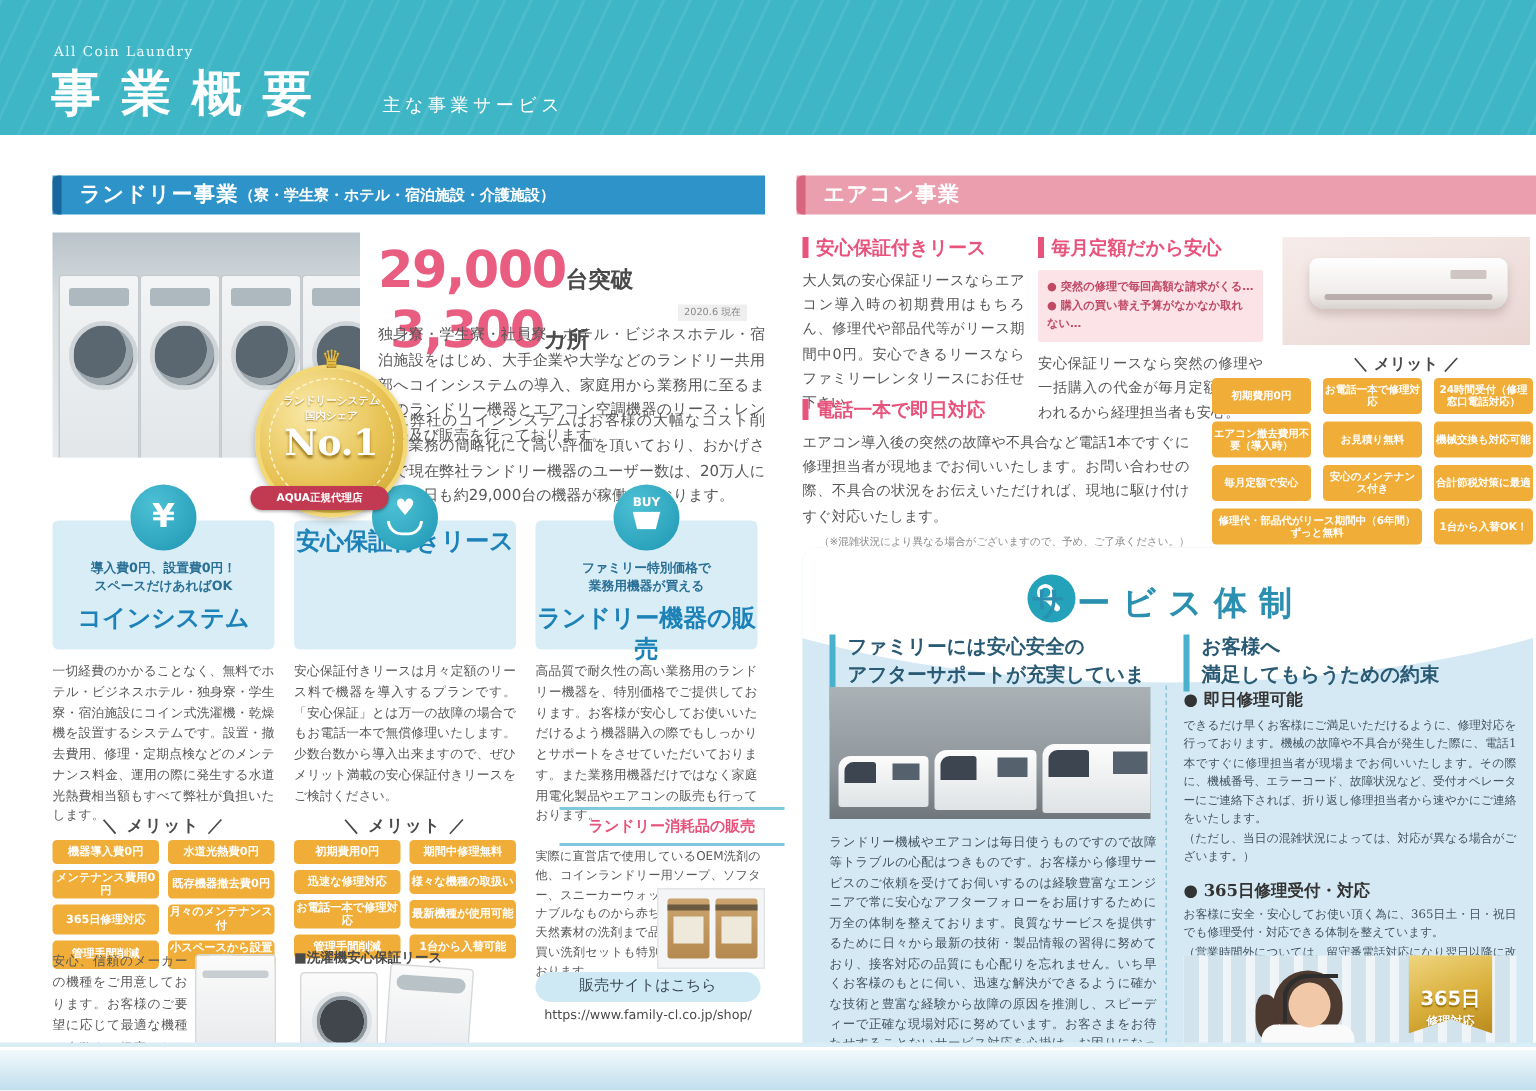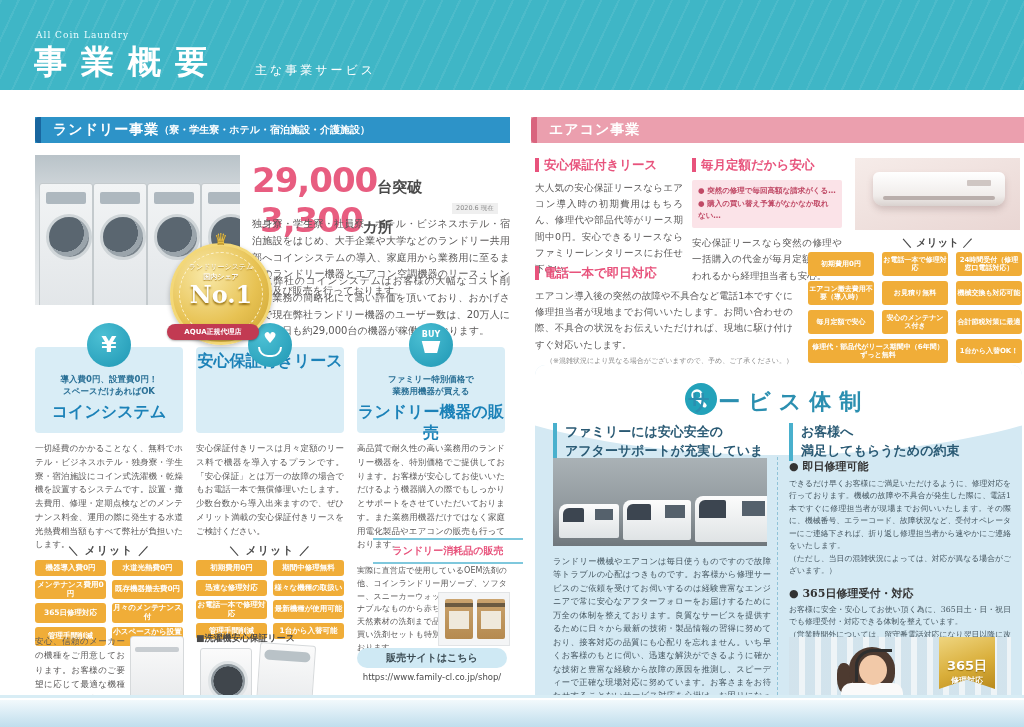--- a/index.html
+++ b/index.html
@@ -22,21 +22,21 @@
   .photo-washers{position:absolute;left:35px;top:155px;width:205px;height:150px;background:linear-gradient(180deg,#b9c3c9 0%,#d8dde0 30%,#e9ecee 100%);overflow:hidden;}
   .washer{position:absolute;top:28px;width:52px;height:150px;background:linear-gradient(180deg,#f2f4f5,#dfe3e6);border:1px solid #c4cacd;border-radius:3px;}
   .washer .door{position:absolute;left:6px;top:30px;width:40px;height:40px;border-radius:50%;
     background:radial-gradient(circle at 40% 40%,#5a6670 0 55%,#9aa4ab 56% 70%,#7a848c 71% 100%);border:3px solid #cfd5d8;}
   .washer .panel{position:absolute;left:6px;top:8px;width:40px;height:12px;background:#aeb8bf;border-radius:2px;}
   .medal{position:absolute;left:170px;top:243px;width:96px;height:96px;border-radius:50%;
     background:radial-gradient(circle at 35% 30%,#f9e9a8,#e7c253 55%,#caa02e);box-shadow:0 2px 5px rgba(0,0,0,.25);
     border:3px solid #f3d878;text-align:center;z-index:5;}
   .medal .inner{position:absolute;inset:6px;border:1px dashed #fdf3cf;border-radius:50%;}
   .medal .crown{position:absolute;left:0;right:0;top:-16px;font-size:15px;color:#e7bf45;text-shadow:0 1px 0 #a87d18;}
-  .medal .t1{position:absolute;left:0;right:0;top:16px;font-size:7px;color:#ffffff;font-weight:normal;text-shadow:0 1px 1px #a87d18;}
+  .medal .t1{position:absolute;left:0;right:0;top:16px;font-size:7px;color:#ffffff;font-weight:bold;text-shadow:0 1px 1px #a87d18;}
   .medal .t2{position:absolute;left:0;right:0;top:26px;font-size:7px;color:#ffffff;font-weight:bold;text-shadow:0 1px 1px #a87d18;}
   .medal .no1{position:absolute;left:0;right:0;top:34px;font-size:24px;color:#ffffff;font-weight:bold;font-family:"DejaVu Serif","Liberation Serif",serif;text-shadow:0 2px 2px #9a7415;}
   .medal .rib{position:absolute;left:-6px;bottom:2px;width:92px;height:16px;background:#c23a52;border-radius:8px;
     color:#fff;font-size:7px;font-weight:bold;line-height:16px;box-shadow:0 1px 2px rgba(0,0,0,.3);}
   .stats{position:absolute;left:252px;top:160px;width:258px;}
   .stats .num{font-size:34px;font-weight:bold;color:#e85d80;letter-spacing:-1px;}
   .stats .unit{font-size:15px;font-weight:bold;color:#4a4a4a;}
   .asof{position:absolute;left:452px;top:203px;font-size:6.5px;color:#8a8a8a;background:#efefef;padding:1px 4px;}
   .intro{position:absolute;left:252px;width:258px;font-size:10px;line-height:1.68;text-align:justify;color:#595757;}
   .feat-box{position:absolute;top:347px;width:148px;height:86px;background:#d9edf6;border-radius:4px;text-align:center;}
@@ -55,21 +55,21 @@
   .prod .lidline{position:absolute;left:4px;top:10px;right:4px;height:5px;background:#c8cdd1;border-radius:2px;}
   .dryer-door{position:absolute;left:7px;top:12px;width:34px;height:34px;border-radius:50%;background:radial-gradient(circle,#40464c 0 60%,#8d969c 61% 100%);border:3px solid #dfe3e5;}
   .c3-head{position:absolute;left:373px;top:538px;width:150px;text-align:center;font-size:10px;font-weight:bold;color:#e8537c;
     border-top:2px solid #7fc8dd;border-bottom:2px solid #7fc8dd;padding:4px 0;}
   .c3-body{position:absolute;left:357px;top:565px;width:150px;font-size:8px;line-height:1.6;text-align:justify;}
   .boxes{position:absolute;left:438px;top:592px;width:70px;height:52px;background:#f4f5f6;border:1px solid #e2e4e6;}
   .jug{position:absolute;top:6px;width:28px;height:40px;background:linear-gradient(180deg,#caa36e,#b58a50);border-radius:2px;}
   .jug:before{content:"";position:absolute;left:4px;top:12px;width:20px;height:18px;background:#efe9dc;}
   .jug:after{content:"";position:absolute;left:0;top:4px;width:28px;height:4px;background:#6b5a41;}
   .cta-pill{position:absolute;left:357px;top:648px;width:150px;height:20px;background:#cfe9f4;border-radius:10px;
-    text-align:center;font-size:10px;font-weight:bold;color:#3a4a52;line-height:20px;cursor:pointer;}
+    text-align:center;font-size:10px;font-weight:normal;color:#3a4a52;line-height:20px;cursor:pointer;}
   .cta-url{position:absolute;left:357px;top:672px;width:150px;text-align:center;font-size:8.5px;color:#4a4a4a;}
   
   .pk-head{font-size:12.5px;font-weight:bold;color:#e8537c;border-left:4px solid #e8537c;padding-left:5px;line-height:1.1;}
   .r-body{font-size:9.5px;line-height:1.72;text-align:justify;color:#595757;}
   .concern{background:#fbe3e8;border-radius:2px;padding:5px 6px;font-size:7.5px;color:#c04a66;font-weight:bold;line-height:1.7;}
   .ac-photo{position:absolute;left:855px;top:158px;width:165px;height:72px;background:linear-gradient(160deg,#f6ece9,#e9d6d3);overflow:hidden;}
   .ac-unit{position:absolute;left:18px;top:14px;width:132px;height:34px;background:linear-gradient(180deg,#ffffff,#f0ecea 70%,#d9d2cf);border-radius:6px 6px 10px 10px;box-shadow:0 4px 6px rgba(120,90,90,.25);}
   .ac-unit:before{content:"";position:absolute;left:10px;bottom:6px;right:10px;height:4px;background:#b9aeab;border-radius:2px;}
   .ac-unit:after{content:"";position:absolute;right:14px;top:8px;width:24px;height:6px;background:#cfc6c3;border-radius:1px;}
   .rmerit-head{position:absolute;left:855px;top:236px;width:165px;text-align:center;font-size:10.5px;font-weight:bold;color:#4a4a4a;}

